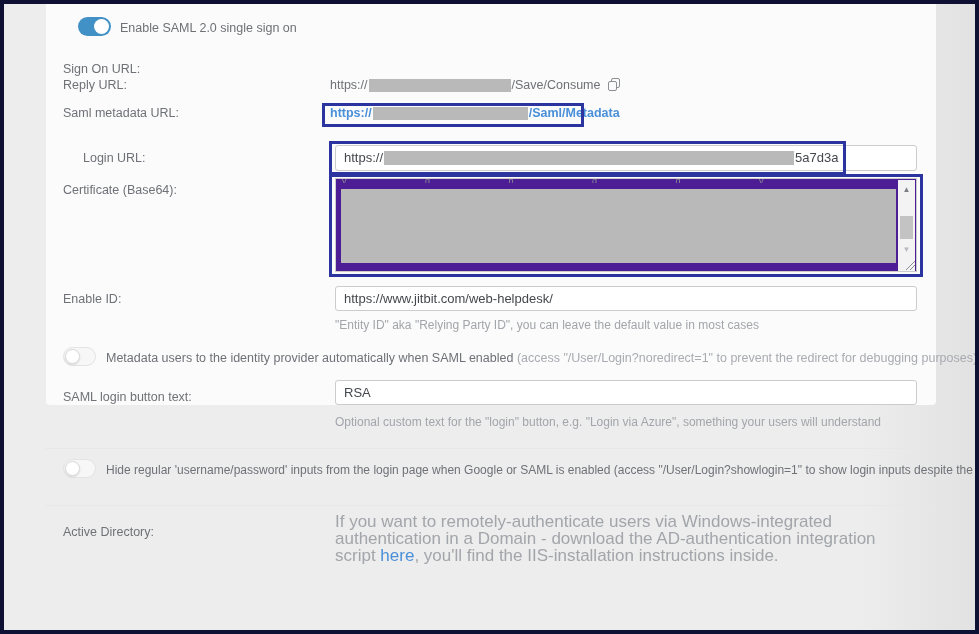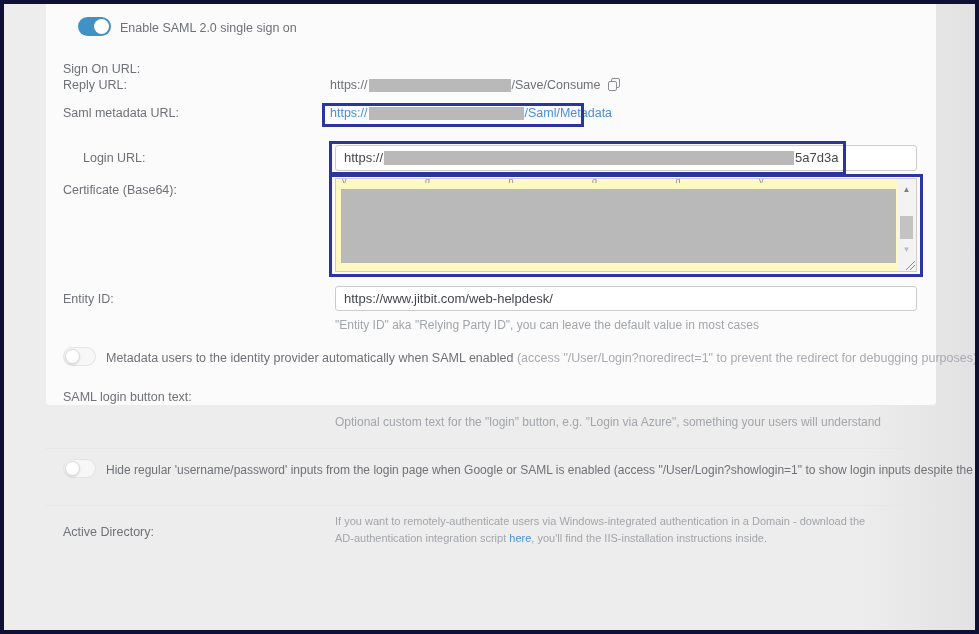--- a/index.html
+++ b/index.html
@@ -33,36 +33,36 @@
   .toggle { position:absolute; width:33px; height:19px; border-radius:10px; cursor:pointer; }
   .toggle.on { background:#4190c6; }
   .toggle.on .knob { position:absolute; right:2px; top:2px; width:15px; height:15px; border-radius:50%; background:#fff; }
   .toggle.off { background:#f7f7f7; border:1px solid #e3e3e3; }
   .toggle.off .knob { position:absolute; left:1px; top:1px; width:15px; height:15px; border-radius:50%; background:#fff; border:1px solid #d9d9d9; box-shadow:0 1px 2px rgba(0,0,0,.12); }
   .toggle-text { position:absolute; white-space:nowrap; color:#6e7176; }
   .note { color:#a8abb0; }
   .divider { position:absolute; left:0; width:890px; height:0; border-top:1px solid #e7e7e7; }
   .cert-box {
     position:absolute; left:289px; top:174px; width:582px; height:94px;
-    background:#fef9c3; border:1px solid #cccccc; cursor:text;
+    background:#4c1d95; border:1px solid #cccccc; cursor:text;
   }
   .cert-frag { position:absolute; left:6px; top:-3px; height:7px; width:550px; overflow:hidden;
     color:#8a8d92; font-size:9px; letter-spacing:38px; white-space:nowrap; }
   .cert-redact { position:absolute; left:5px; top:10px; width:555px; height:74px; background:#b9b9b9; }
   .scrollbar { position:absolute; right:1px; top:1px; width:17px; height:91px; background:#f3f3f3; }
   .sb-btn { position:absolute; left:0; width:17px; height:15px; text-align:center; font-size:8px; color:#7b7e83; line-height:15px; cursor:pointer; }
   .sb-thumb { position:absolute; left:2px; top:36px; width:13px; height:23px; background:#c3c3c3; cursor:pointer; }
   .grip { position:absolute; right:1px; bottom:1px; width:11px; height:11px; cursor:nwse-resize; }
   .save-box { position:absolute; left:33px; top:575px; width:114px; height:50px; border:3px solid #2c34a0; }
   .save-btn {
     position:absolute; left:11px; top:9px; width:86px; height:27px;
     background:#3b8dc8; color:#fff; border:none; border-radius:3px;
     font-family:"Liberation Sans", sans-serif; font-size:12.5px; font-weight:bold; cursor:pointer;
   }
-  .ad-text { position:absolute; left:289px; top:509px; width:548px; color:#a2a5aa; font-size:11px; line-height:17px; }
+  .ad-text { position:absolute; left:289px; top:509px; width:548px; color:#a2a5aa; font-size:17px; line-height:17px; }
 </style>
 </head>
 <body>
 
 <div class="page">
   <div class="card">
 
     <div class="toggle on" style="left:32px; top:13px;">
       <div class="knob"></div>
     </div>
@@ -75,21 +75,21 @@
       <span>https://</span><span class="redact" style="width:142px;"></span><span>/Save/Consume</span>
       <span class="copy-icon">
         <svg width="12" height="13" viewBox="0 0 12 13">
             <rect x="3.5" y="0.5" width="8" height="9" rx="1.5" fill="none" stroke="#8b8e93"></rect>
             <rect x="0.5" y="3.5" width="8" height="9" rx="1.5" fill="#fbfbfb" stroke="#8b8e93"></rect>
           </svg>
       </span>
     </div>
 
     <div class="label" style="top:102px;text-align:center;">Saml metadata URL:</div>
-    <div class="value-line" style="top:102px;">
+    <div class="value-line" style="top:102px;font-weight:bold;">
       <span class="link">https://</span><span class="redact" style="width:155px;"></span><span class="link">/Saml/Metadata</span>
     </div>
     <div class="anno" style="left:276px; top:99px; width:262px; height:24px;"></div>
 
     <div class="label" style="top:147px;margin-left:20px;">Login URL:</div>
     <div class="input fake-input" style="top:141px;">
       <span>https://</span>
         <span class="redact" style="width:410px; height:14px;"></span>
         <span>5a7d3a</span>
     </div>
@@ -106,32 +106,33 @@
       </div>
       <div class="grip">
         <svg width="11" height="11" viewBox="0 0 11 11">
             <line x1="2" y1="11" x2="11" y2="2" stroke="#8b8e93" stroke-width="1"></line>
             <line x1="6" y1="11" x2="11" y2="6" stroke="#8b8e93" stroke-width="1"></line>
           </svg>
       </div>
     </div>
     <div class="anno" style="left:283px; top:170px; width:594px; height:103px;"></div>
 
-    <div class="label" style="top:288px;">Entity ID:</div>
+    <div class="label" style="top:288px;">Enable ID:</div>
     <input class="input" style="top: 282px; height: 25px;" type="text" value="https://www.jitbit.com/web-helpdesk/">
     <div class="help" style="top:314px;">"Entity ID" aka "Relying Party ID", you can leave the default value in most cases</div>
 
     <div class="toggle off" style="left:17px; top:343px;">
       <div class="knob"></div>
     </div>
     <div class="toggle-text" style="left:60px; top:347px;">
       <span>Metadata users to the identity provider automatically when SAML enabled </span><span class="note">(access "/User/Login?noredirect=1" to prevent the redirect for debugging purposes)</span>
     </div>
 
     <div class="label" style="top:386px;">SAML login button text:</div>
+    <input class="input" style="top: 376px; height: 25px;" type="text" value="RSA">
     <div class="help" style="top:411px;">Optional custom text for the "login" button, e.g. "Login via Azure", something your users will understand</div>
 
     <div class="divider" style="top:444px;"></div>
 
     <div class="toggle off" style="left:17px; top:455px;">
       <div class="knob"></div>
     </div>
     <div class="toggle-text" style="left:60px; top:459px; font-size:12px;">Hide regular 'username/password' inputs from the login page when Google or SAML is enabled (access "/User/Login?showlogin=1" to show login inputs despite the setting)</div>
 
     <div class="divider" style="top:501px;"></div>

